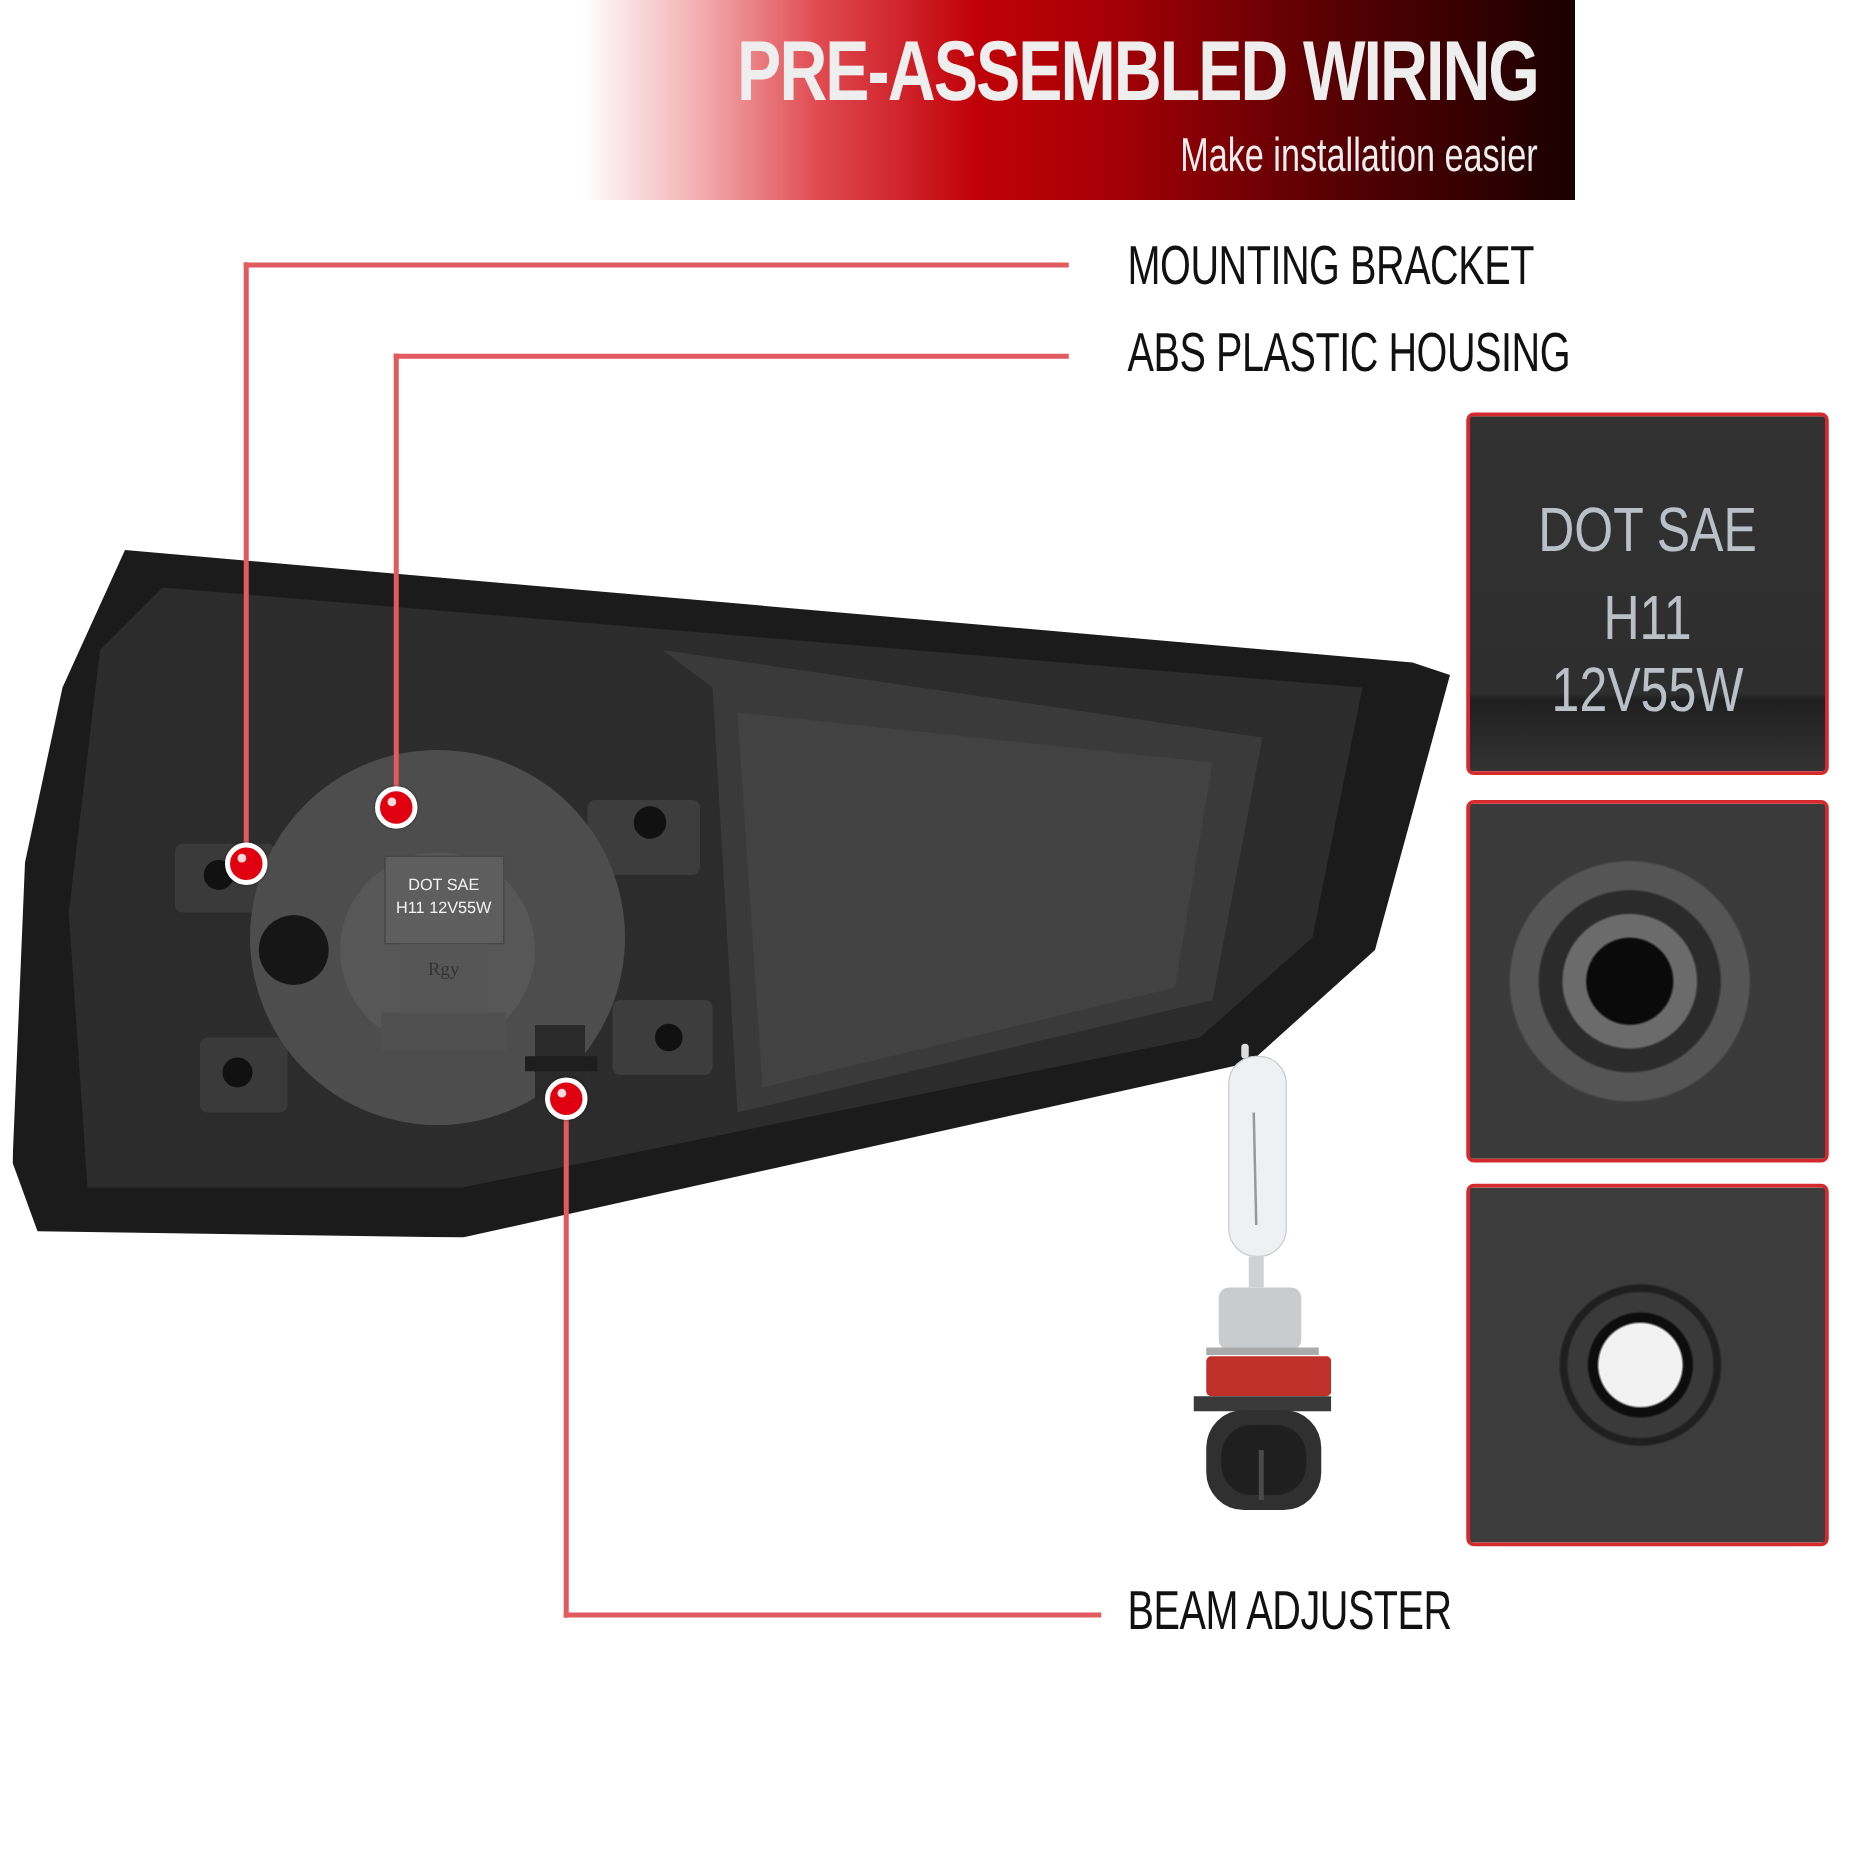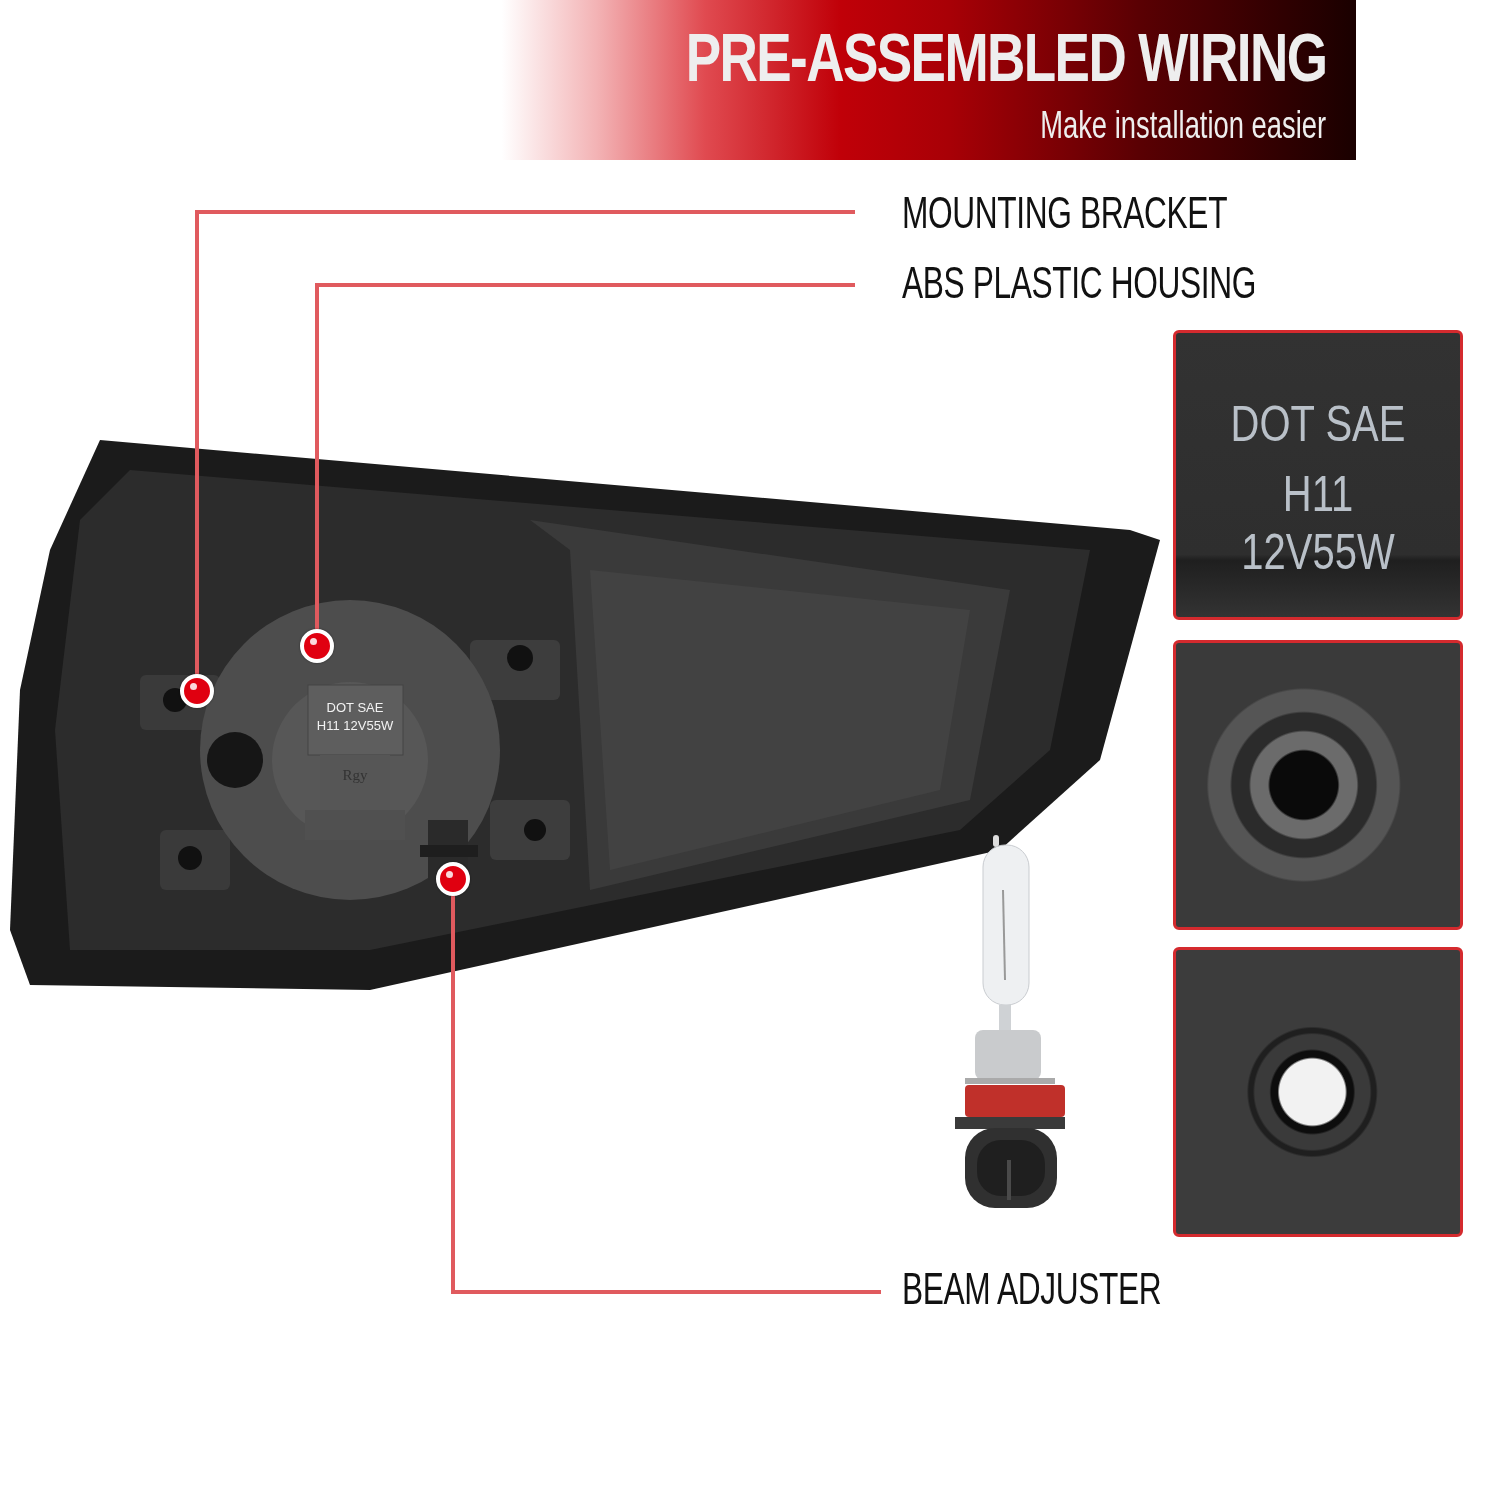--- a/index.html
+++ b/index.html
@@ -1,17 +1,17 @@
 <!DOCTYPE html>
 <html><head>
 <meta charset="utf-8">
 <style>
   html, body { margin:0; padding:0; }
   body { width:1500px; height:1500px; background:#ffffff; position:relative; overflow:hidden; font-family:"Liberation Sans", sans-serif; }
-  .banner { position:absolute; left:0; top:0; width:1356px; height:160px;
+  .banner { position:absolute; left:0; top:0; width:1260px; height:160px;
     background:linear-gradient(90deg, #ffffff 0%, #ffffff 37%, #f3b3b5 44%, #e04a50 52%, #c00008 62%, #a80006 70%, #5a0003 84%, #1a0000 100%); }
   .banner-title { position:absolute; right:30px; top:18px; color:#eeeeee; font-family:"Liberation Sans Narrow","Liberation Sans", sans-serif; font-weight:700; font-size:68px; letter-spacing:-2px; transform:scaleX(0.78); transform-origin:right top; white-space:nowrap; }
   .banner-sub { position:absolute; right:30px; top:104px; color:#eeeeee; font-size:38px; transform:scaleX(0.72); transform-origin:right top; white-space:nowrap; }
 
   .leader { position:absolute; background:#e05a5e; }
   .callout-label { position:absolute; font-size:44px; color:#111; font-weight:400; transform:scaleX(0.72); transform-origin:left top; white-space:nowrap; letter-spacing:-0.5px; }
   .dot { position:absolute; width:26px; height:26px; border-radius:50%; background:#e00010; border:4px solid #fff; box-shadow:0 0 2px rgba(0,0,0,.5); }
   .dot::after { content:""; position:absolute; left:6px; top:5px; width:7px; height:7px; border-radius:50%; background:#fff; opacity:.85; }
 
   .product { position:absolute; left:10px; top:430px; width:1160px; height:560px; }

